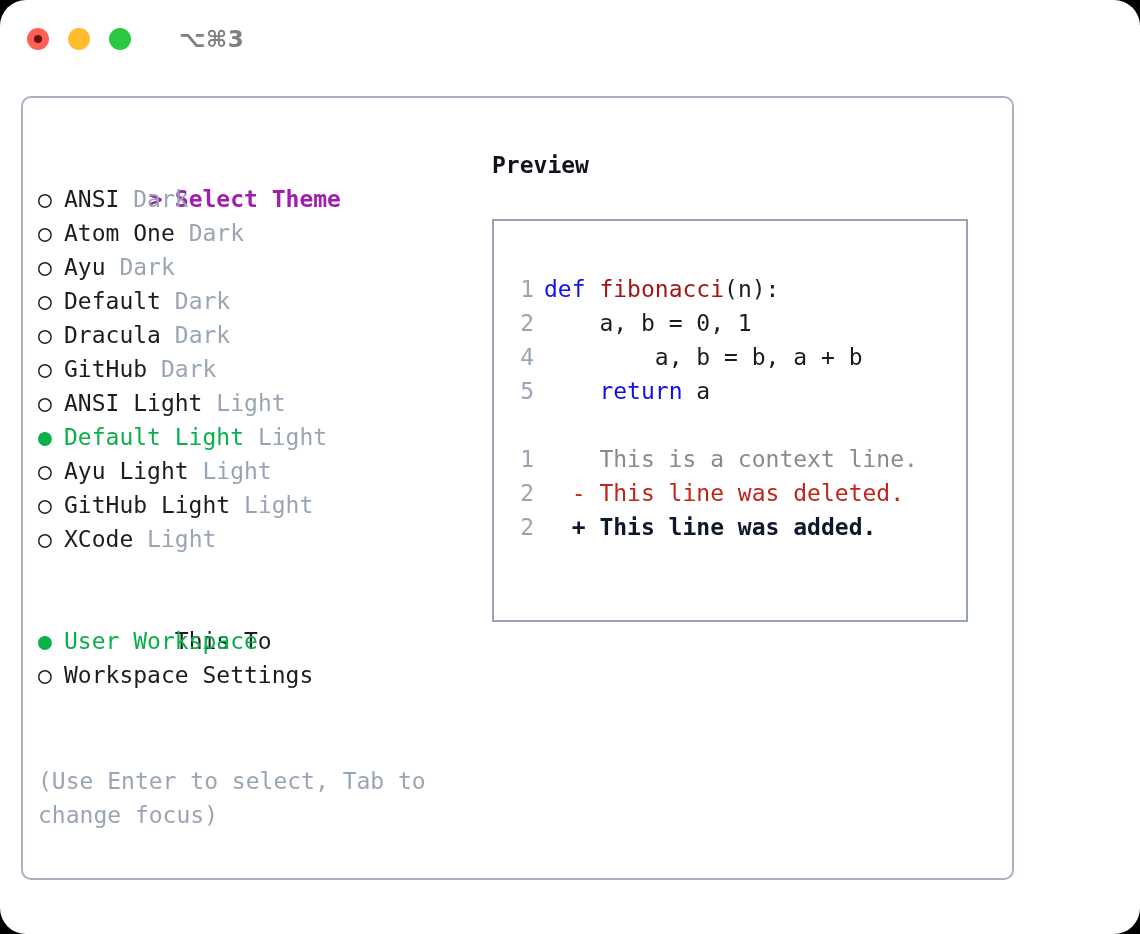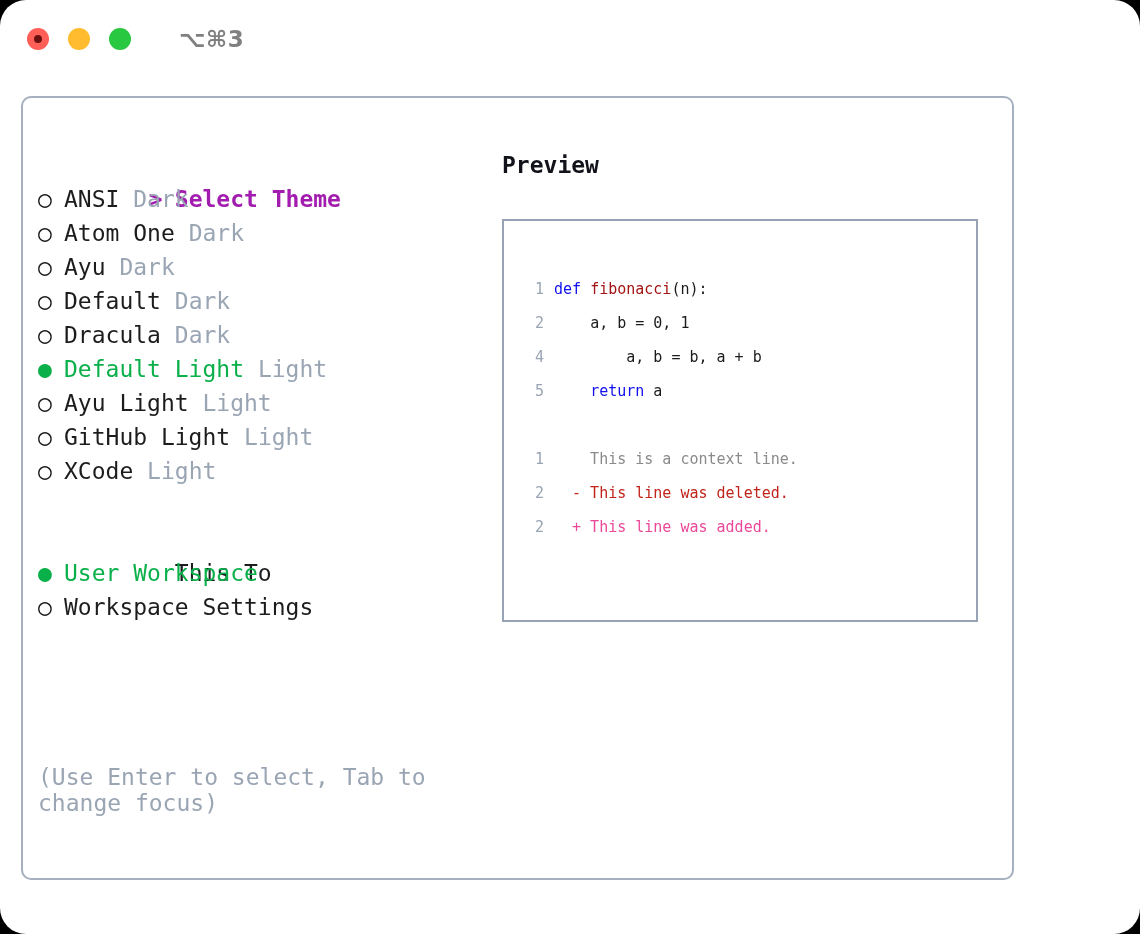--- a/index.html
+++ b/index.html
@@ -119,66 +119,66 @@
   .sel .marker-dot { color: #0ab04a; }
 
   .spacer-sm { height: 34px; }
 
   #hint {
     position: absolute;
     left: 15px;
     top: 666px;
     width: 420px;
     font-size: 23px;
-    line-height: 26px;
+    line-height: 34px;
     color: #9aa5b4;
     white-space: pre-wrap;
   }
 
   
   #right-col {
     position: absolute;
-    left: 479px;
+    left: 469px;
     top: 50px;
     width: 490px;
   }
   #preview-title {
     font-size: 23px;
     font-weight: bold;
     color: #11121a;
     line-height: 34px;
   }
   #preview-box {
     margin-top: 37px;
     width: 476px;
     height: 403px;
     border: 2px solid #97a3b4;
     box-sizing: border-box;
     background: #ffffff;
     padding: 51px 0 0 18px;
   }
   .code-line {
-    font-size: 15px;
+    font-size: 23px;
     line-height: 34px;
     white-space: pre;
     color: #1c1c1e;
   }
   .ln {
     display: inline-block;
     width: 22px;
     text-align: right;
     color: #9aa5b4;
     margin-right: 10px;
   }
   .kw   { color: #1010ee; }
   .fn   { color: #a31515; }
   .plain{ color: #1c1c1e; }
   .diff-ctx { color: #8a8a8a; text-align: center; }
   .diff-del { color: #c0241a; }
-  .diff-add { color: #ec4899; }
+  .diff-add { color: #0f172a; font-weight: bold; }
   .gap { height: 34px; }
 </style>
 </head>
 <body>
 
 <div id="window">
 
   <div id="titlebar">
     <div class="lights">
       <div class="light red"></div>
@@ -193,20 +193,22 @@
     <div id="left-col">
       <div class="row hdr">
         <span class="marker">&gt;</span><span>Select Theme</span>
       </div>
       <div id="theme-rows">
           <div class="row"><span class="marker-dot">○</span><span>ANSI</span><span> </span><span class="dim">Dark</span></div>
           <div class="row"><span class="marker-dot">○</span><span>Atom One</span><span> </span><span class="dim">Dark</span></div>
           <div class="row"><span class="marker-dot">○</span><span>Ayu</span><span> </span><span class="dim">Dark</span></div>
           <div class="row"><span class="marker-dot">○</span><span>Default</span><span> </span><span class="dim">Dark</span></div>
           <div class="row"><span class="marker-dot">○</span><span>Dracula</span><span> </span><span class="dim">Dark</span></div>
+          <div class="row"><span class="marker-dot">○</span><span>GitHub</span><span> </span><span class="dim">Dark</span></div>
+          <div class="row"><span class="marker-dot">○</span><span>ANSI Light</span><span> </span><span class="dim">Light</span></div>
           <div class="row sel"><span class="marker-dot">●</span><span>Default Light</span><span> </span><span class="dim">Light</span></div>
           <div class="row"><span class="marker-dot">○</span><span>Ayu Light</span><span> </span><span class="dim">Light</span></div>
           <div class="row"><span class="marker-dot">○</span><span>GitHub Light</span><span> </span><span class="dim">Light</span></div>
           <div class="row"><span class="marker-dot">○</span><span>XCode</span><span> </span><span class="dim">Light</span></div>
         </div>
 
       <div class="spacer-sm"></div>
 
       <div class="row">
         <span class="marker"></span><span>This To</span>

